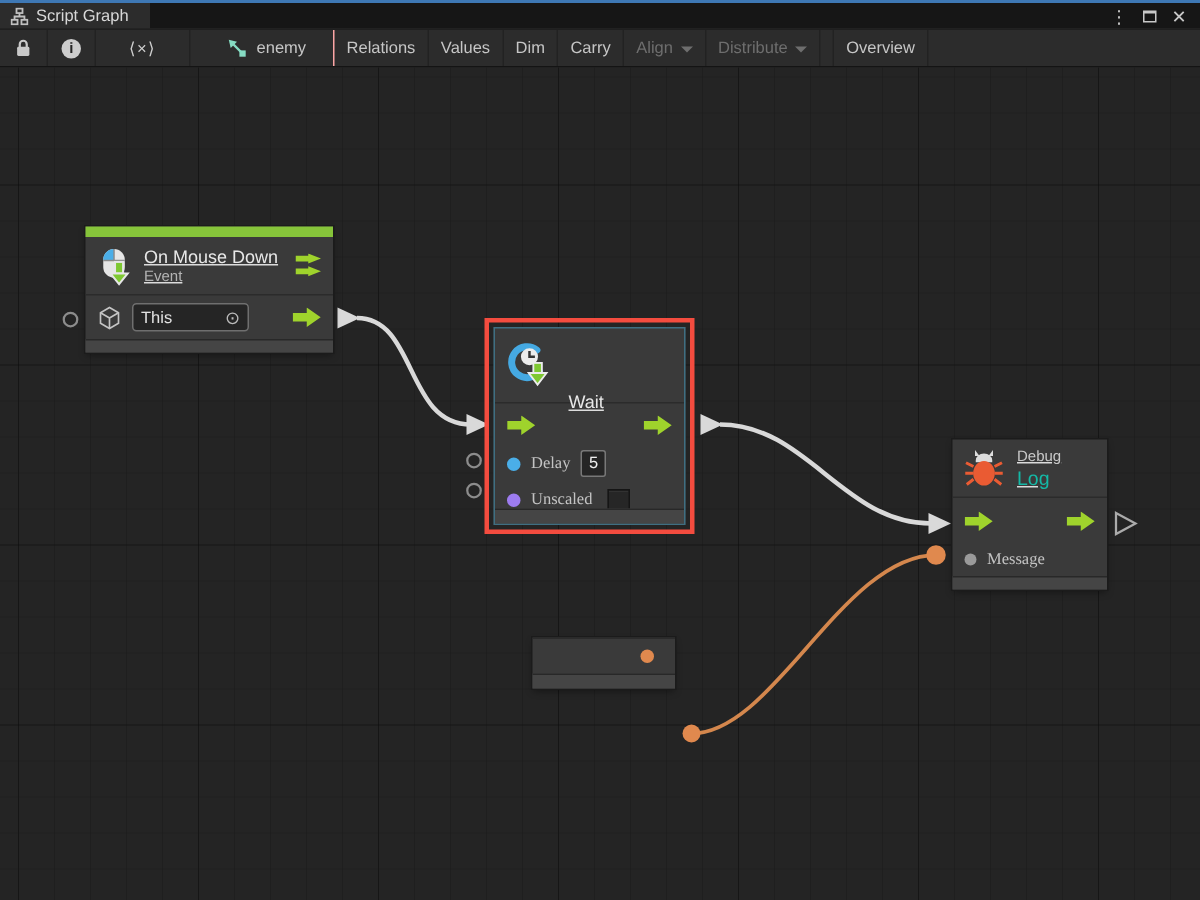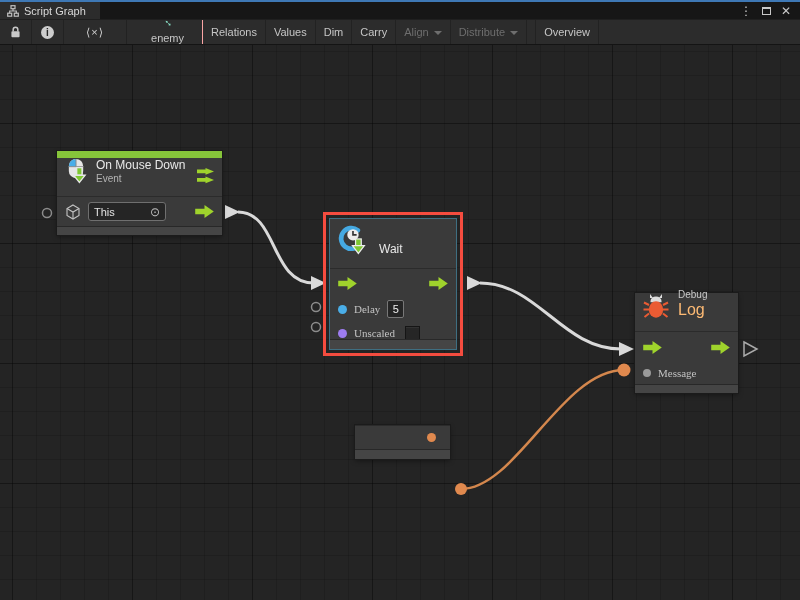--- a/index.html
+++ b/index.html
@@ -42,21 +42,21 @@
       linear-gradient(90deg, rgba(0,0,0,.13) 1px, transparent 1px),
       linear-gradient(rgba(0,0,0,.13) 1px, transparent 1px);
     background-size:120px 120px, 120px 120px, 24px 24px, 24px 24px;
     background-position:12px 0, 0 78px, 12px 0, 0 6px; }
   #wires { position:absolute; left:0; top:0; pointer-events:none; }
 
   
   .node { position:absolute; background:#3a3a3a; color:#dcdcdc; font-size:11px;
     box-shadow:0 0 0 1px #1b1b1b, 0 2px 5px rgba(0,0,0,.4); }
   .accent { height:7px; }
-  .hdr { display:flex; align-items:flex-end; gap:8px; padding:12px 8px; }
+  .hdr { display:flex; align-items:center; gap:8px; padding:12px 8px;text-decoration:underline; }
   .hdr-text .t1 { font-size:12px; color:#e8e8e8; }
   .hdr-text .t2 { font-size:10px; color:#b4b4b4; margin-top:1px; }
   .divider { height:1px; background:#2b2b2b; }
   .prow { display:flex; align-items:center; gap:7px; padding:0 8px; }
   .plabel { color:#c3c3c3;font-family:Liberation Serif, serif; }
   .node-footer { background:#454545; border-top:1px solid #282828; }
   .ml-auto { margin-left:auto; }
   .dot { border-radius:50%; flex:none; }
   .field { background:#252525; border:1px solid #6f6f6f; border-radius:3px; color:#e2e2e2;
     display:flex; align-items:center; padding:0 5px; height:19px; }
@@ -110,21 +110,21 @@
         <path d="M4.5 7 V4.8 a2.5 2.5 0 0 1 5 0 V7" fill="none" stroke="#c9c9c9" stroke-width="1.6"></path>
         <rect x="2.6" y="6.6" width="8.8" height="6.6" rx="1" fill="#c9c9c9"></rect>
       </svg>
     </div>
     <div class="tbtn icon-btn">
       <div id="info-circle">i</div>
     </div>
     <div class="tbtn" style="padding:0 22px;">
       <span style="letter-spacing:1px;color:#cfcfcf;">⟨×⟩</span>
     </div>
-    <div class="tbtn tb-gap" style="border-right:none;margin-left:16px;gap:6px;flex-direction:column;">
+    <div class="tbtn tb-gap" style="border-right:none;margin-left:16px;gap:6px;">
       <svg width="14" height="14" viewBox="0 0 14 14">
         <path d="M4 4 L10 10" stroke="#86dcc3" stroke-width="1.6"></path>
         <path d="M1.5 1.5 L7 2.8 L2.8 7 Z" fill="#86dcc3"></path>
         <rect x="8.6" y="8.6" width="4.2" height="4.2" fill="#86dcc3"></rect>
       </svg>
       <span>enemy</span>
     </div>
     <div class="tbtn" style="border-left:1px solid #fca5a5;margin-left:10px;">
         <span>Relations</span>
       </div>
@@ -259,21 +259,21 @@
           <polygon points="19,1 16,5 19,5" fill="#dddddd"></polygon>
           <path d="M7.5 8 a5.5 4.6 0 0 1 11 0 l0 1.2 h-11 Z" fill="#dddddd"></path>
           <g stroke="#ea5b33" stroke-width="2">
             <path d="M6 12 L1 9.5 M6 16.5 L0.5 16.5 M6 20.5 L1.5 24"></path>
             <path d="M20 12 L25 9.5 M20 16.5 L25.5 16.5 M20 20.5 L24.5 24"></path>
           </g>
           <ellipse cx="13" cy="16.5" rx="7.2" ry="8.2" fill="#ea5b33"></ellipse>
         </svg>
         <div class="hdr-text">
           <div style="font-size:10px;color:#c9c9c9;">Debug</div>
-          <div style="font-size:16px;color:#fdba74;margin-top:1px;">Log</div>
+          <div style="font-size:13px;color:#14b8a6;margin-top:1px;">Log</div>
         </div>
       </div>
       <div class="divider"></div>
       <div class="prow" style="height:30px;">
         <svg class="flow-svg" width="19" height="13" viewBox="0 0 20 14">
             <use href="#fa"></use>
           </svg>
         <svg class="ml-auto flow-svg" width="19" height="13" viewBox="0 0 20 14">
             <use href="#fa"></use>
           </svg>

